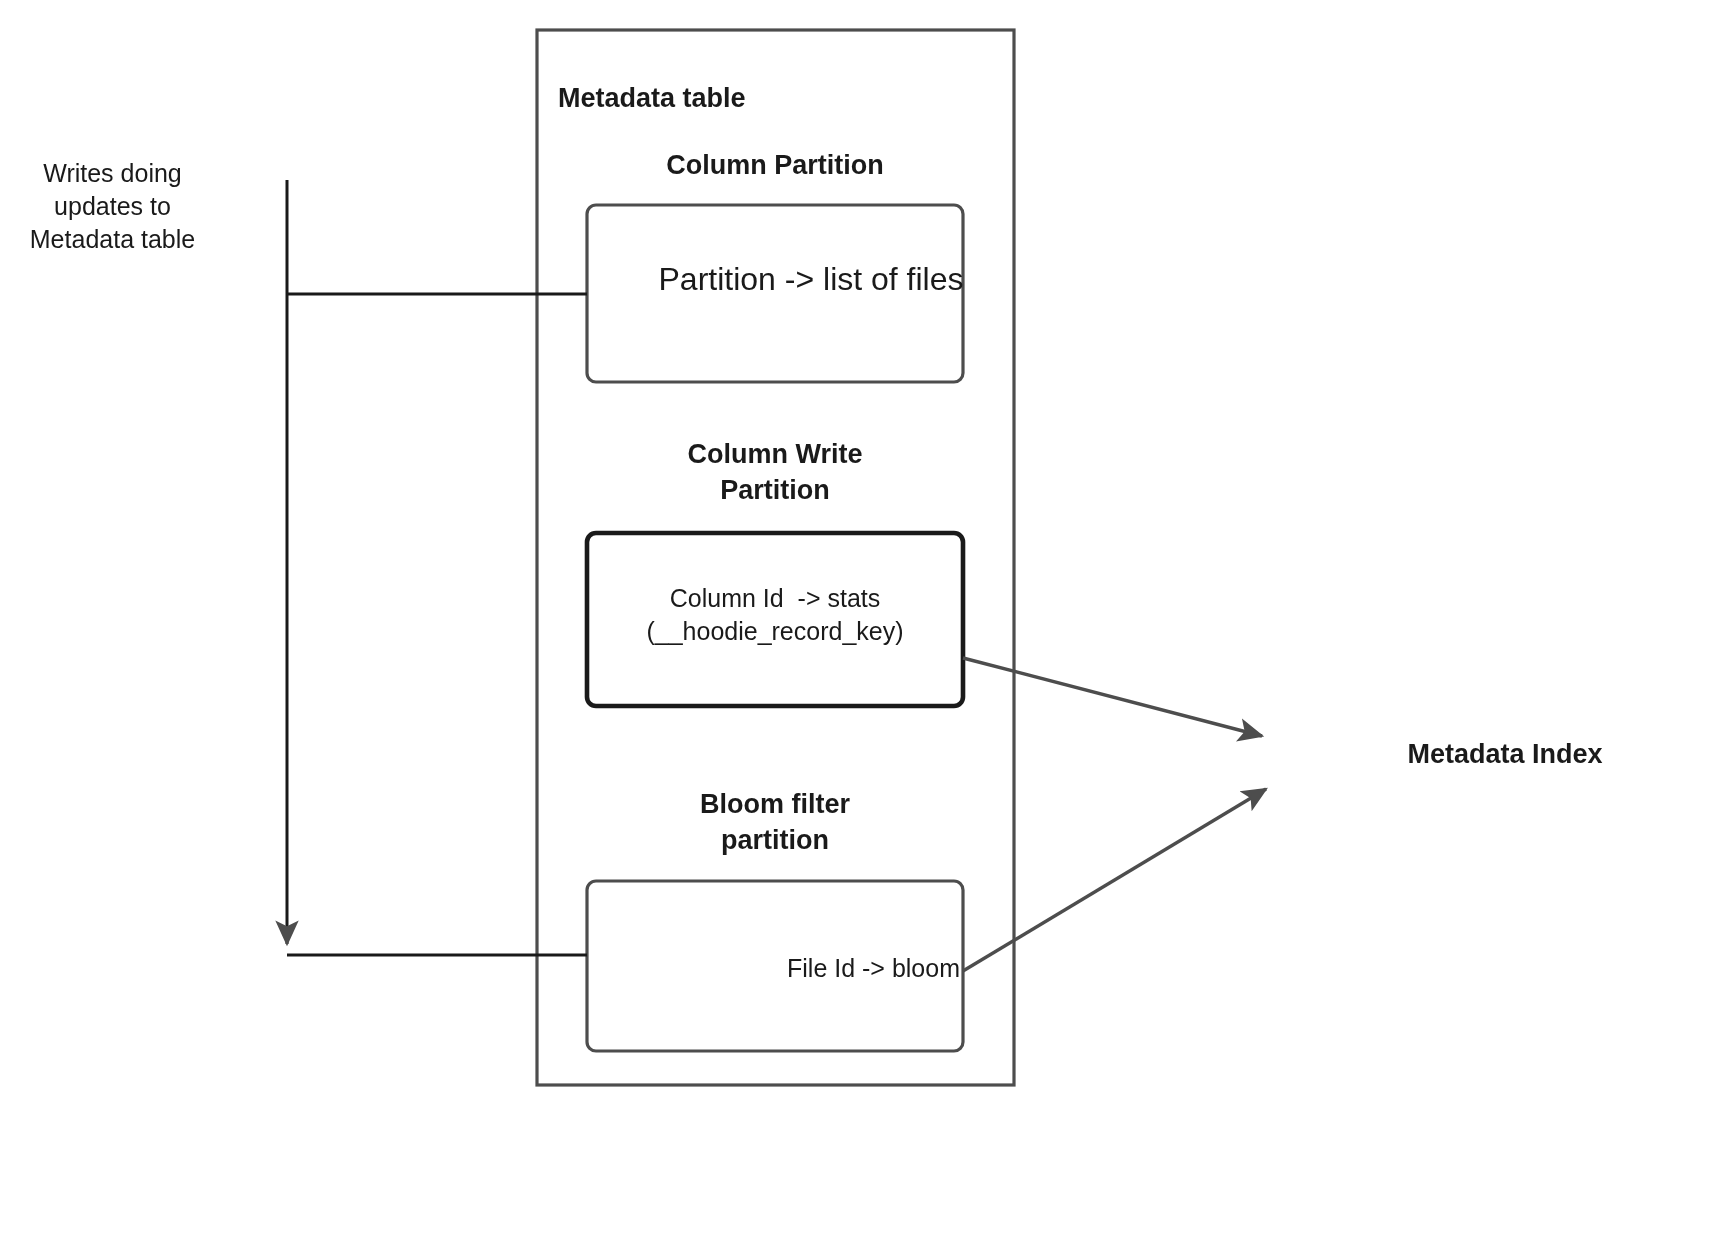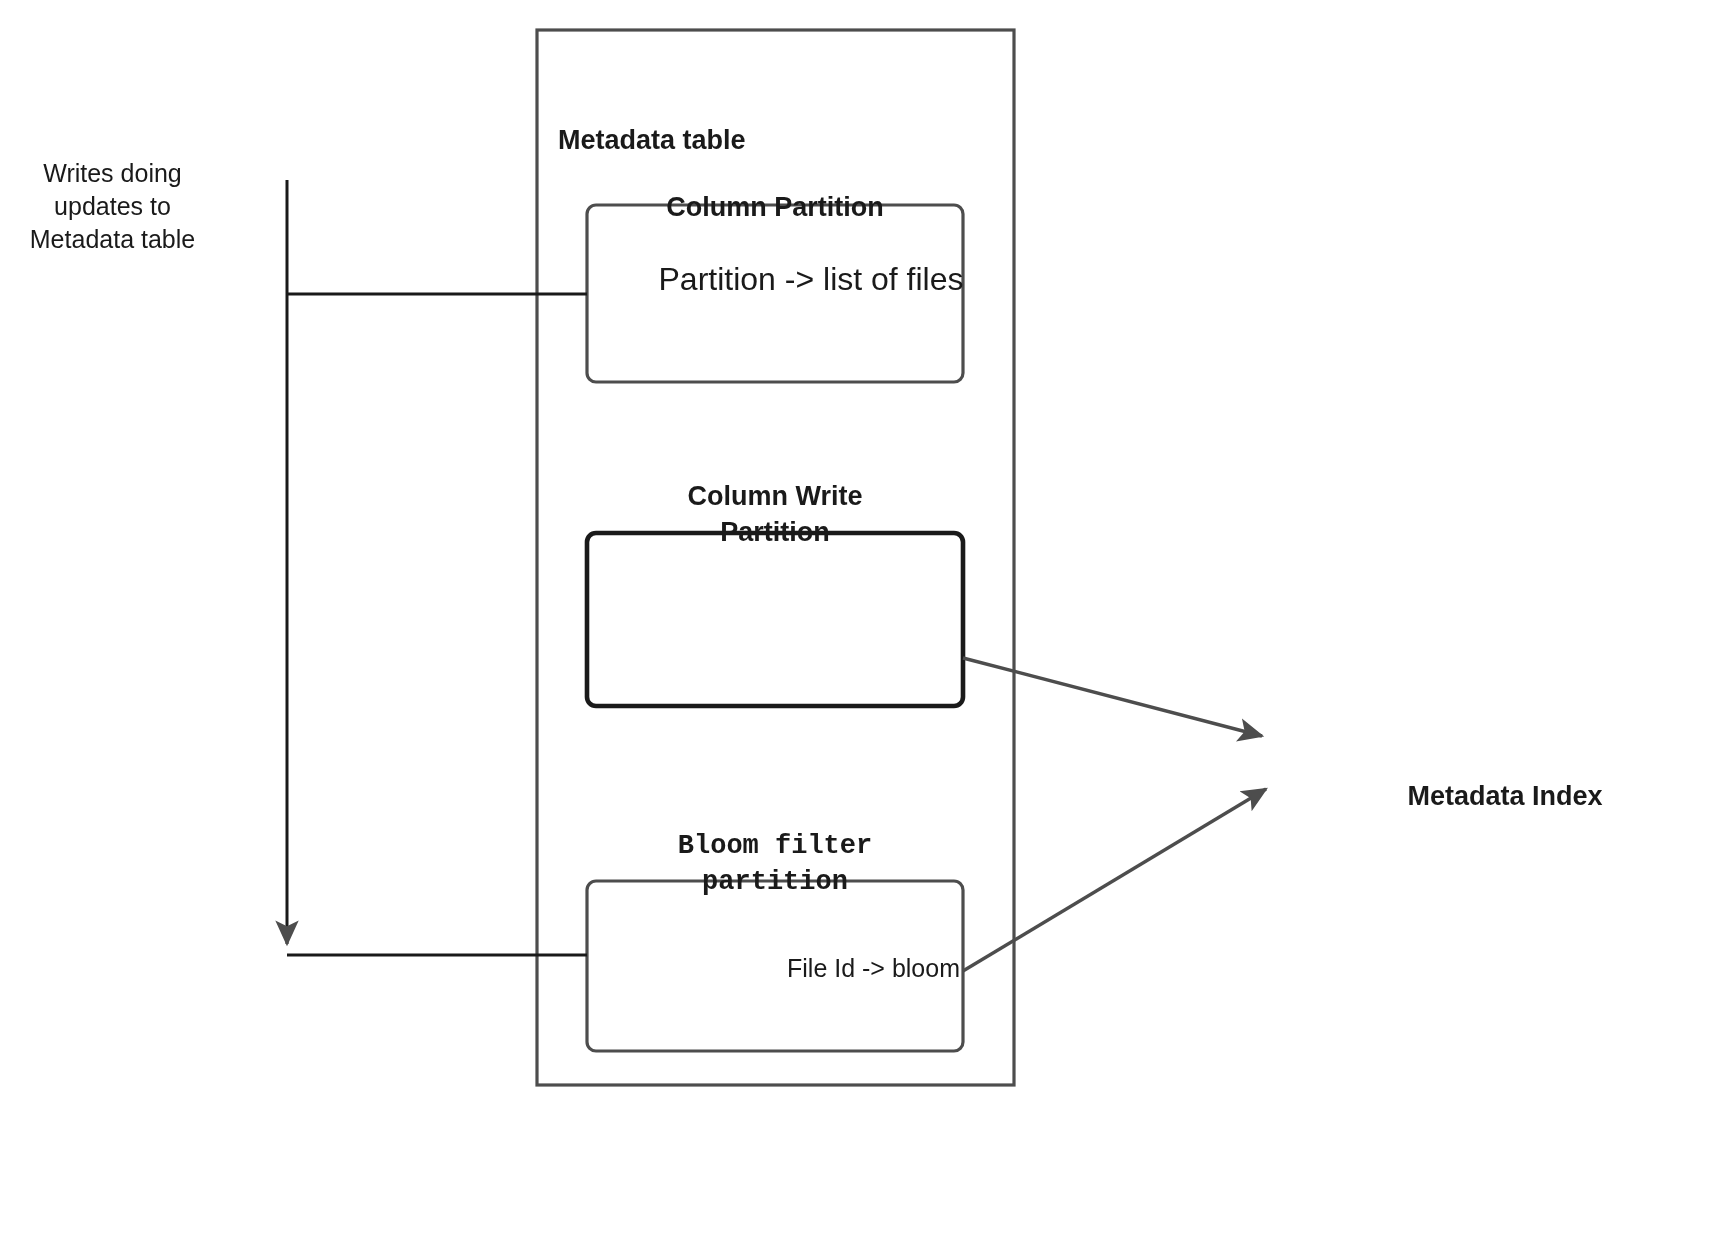--- a/index.html
+++ b/index.html
@@ -27,21 +27,20 @@
     pointer-events: none;
   }
   .txt {
     position: absolute;
     text-align: center;
     line-height: 1.32;
     white-space: pre-wrap;
   }
   .bold {
     font-weight: bold;
-    margin-top: 42px;
   }
 
   
   #writes-label {
     left: 0;
     top: 157px;
     width: 225px;
     font-size: 25px;
   }
 
@@ -65,21 +64,20 @@
     left: 585px;
     top: 437px;
     width: 380px;
     font-size: 27px;
   }
   #bloom-partition-title {
     left: 585px;
     top: 787px;
     width: 380px;
     font-size: 27px;
-    font-family: Liberation Mono, monospace;
   }
 
   
   #files-box-text {
     left: 590px;
     top: 258px;
     width: 442px;
     font-size: 32px;
   }
   #colstats-box-text {
@@ -148,20 +146,22 @@
 
   <div class="txt bold" id="metadata-table-title">Metadata table</div>
 
   <div class="txt bold" id="files-partition-title">Column Partition</div>
 
   <div class="txt" id="files-box-text">Partition -&gt; list of files</div>
 
   <div class="txt bold" id="column-stats-partition-title">Column Write
 Partition</div>
 
+  <div class="txt" id="colstats-box-text">Column Id  -&gt; stats
+(__hoodie_record_key)</div>
 
   <div class="txt bold" id="bloom-partition-title">Bloom filter
 partition</div>
 
   <div class="txt" id="bloom-box-text">File Id -&gt; bloom</div>
 
   <div class="txt bold" id="metadata-index-title">Metadata Index</div>
 
 
 </div>

